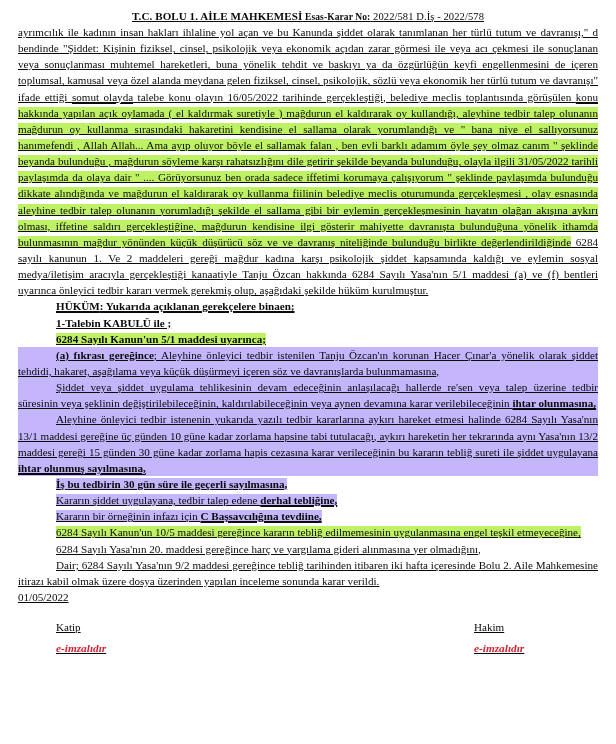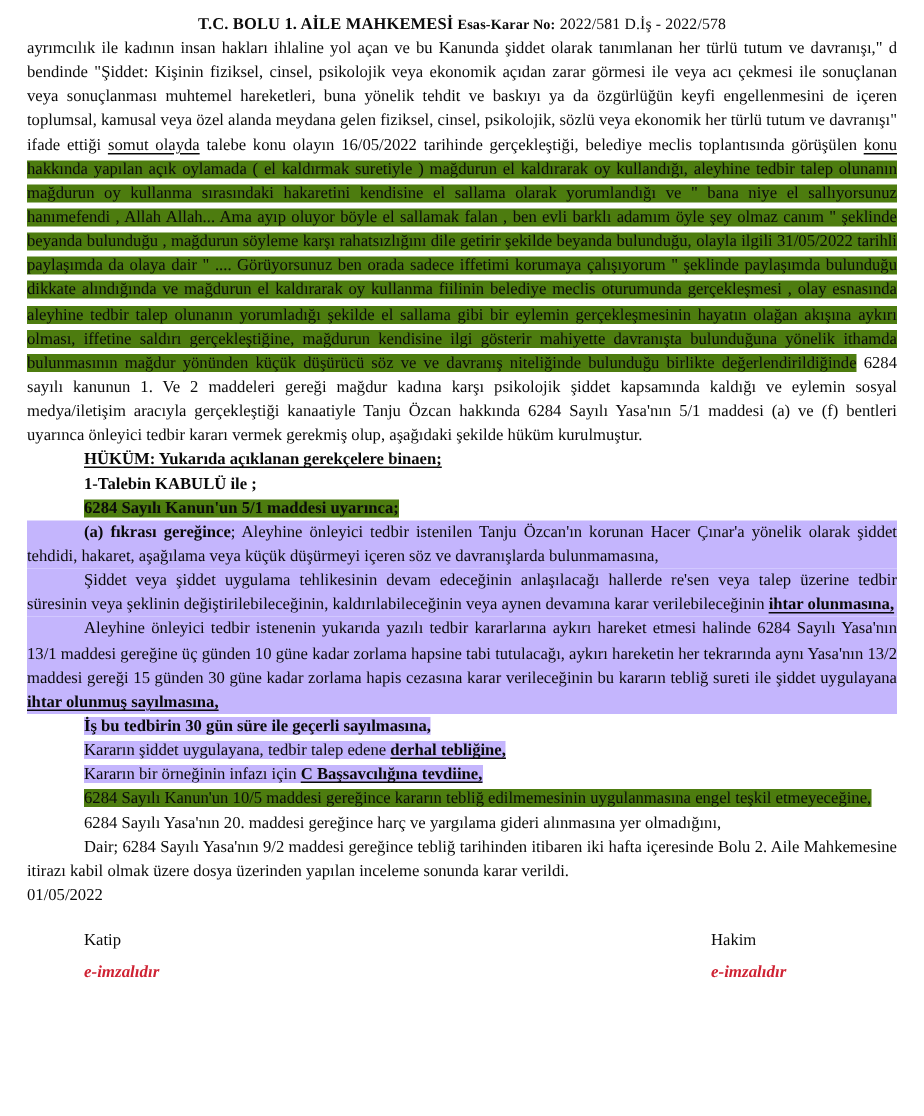--- a/index.html
+++ b/index.html
@@ -15,20 +15,21 @@
     color: #0a0a0a;
     overflow: hidden;
   }
 
   .page {
     position: relative;
     width: 616px;
     height: 616px;
     box-sizing: border-box;
     padding: 6px 18px 0 18px;
+    text-decoration: underline;
   }
 
   .doc-header {
     text-align: center;
     font-size: 10.5px;
     font-weight: bold;
     letter-spacing: 0.1px;
     margin: 4px 0 2px 0;
     white-space: nowrap;
   }
@@ -46,21 +47,21 @@
   }
 
   p.para {
     margin: 0;
     text-align: justify;
   }
   p.para.first-line-none { text-indent: 0; }
 
   
   .hl {
-    background: #4d7c0f;
+    background: #bef264;
     box-decoration-break: clone;
     -webkit-box-decoration-break: clone;
   }
   .hl-soft {
     background: #c4b5fd;
     box-decoration-break: clone;
     -webkit-box-decoration-break: clone;
   }
   .u  { text-decoration: underline; text-underline-offset: 1.5px; }
   .b  { font-weight: bold; margin-top: 12px; }

